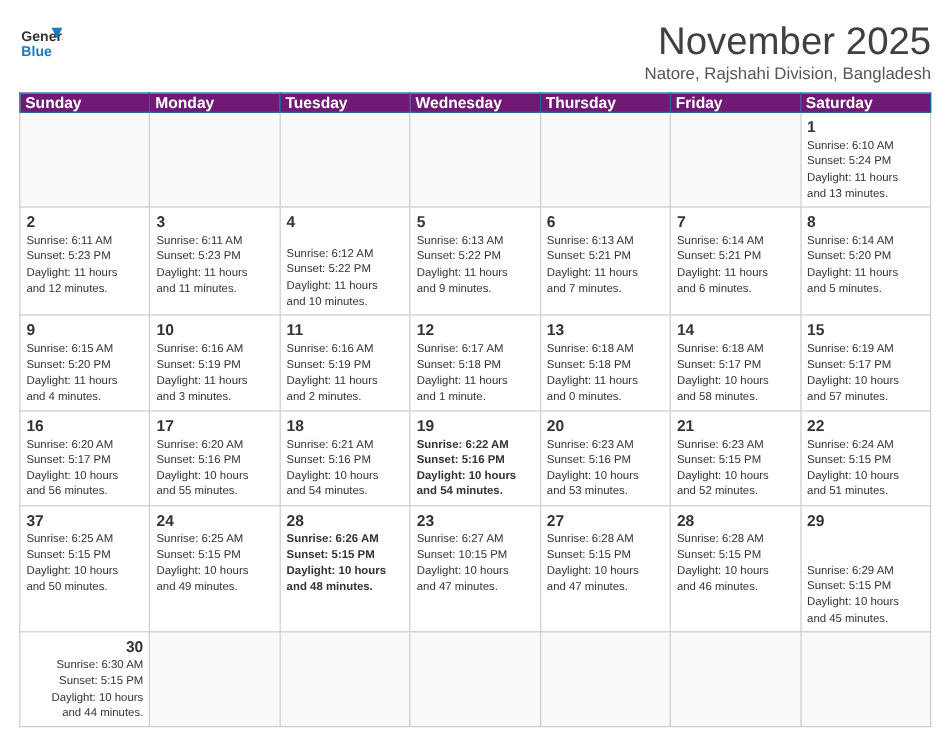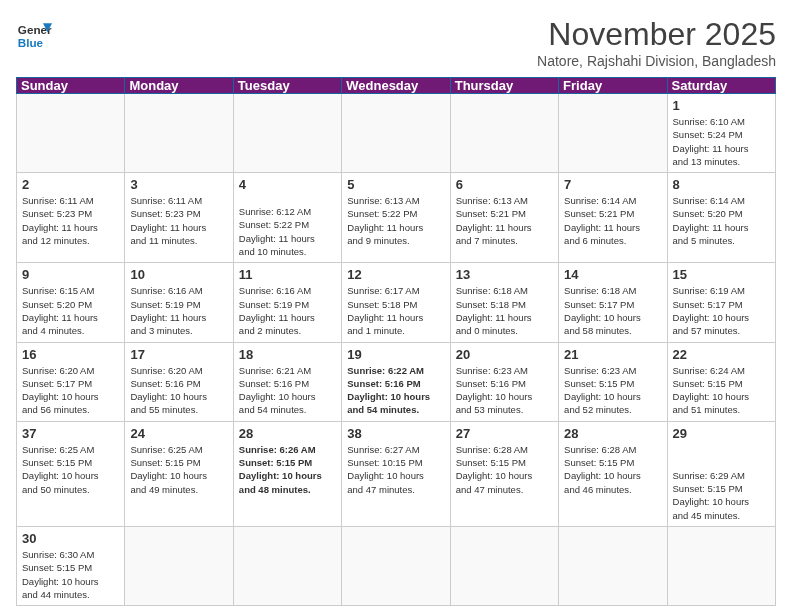--- a/index.html
+++ b/index.html
@@ -71,20 +71,21 @@
     .day-info {
       font-size: 9.5px;
       color: #333;
       line-height: 1.4;
     }
     .empty-cell {
       background: #f9f9f9;
     }
     .last-row td {
       border-bottom: 1px solid #ccc;
+      text-align: right;
     }
   </style>
 </head>
 <body>
 
 <div class="header-section">
   <div class="logo">
     <svg class="logo-icon" viewBox="0 0 40 40">
       <text x="2" y="20" font-size="13" font-weight="bold" fill="#333">General</text>
       <text x="2" y="34" font-size="13" font-weight="bold" fill="#1a7abf">Blue</text>
@@ -294,21 +295,21 @@
 and 49 minutes.</div>
         </td>
         <td>
           <span class="day-number">28</span>
           <div class="day-info" style="white-space: pre-line; font-weight: bold;">Sunrise: 6:26 AM
 Sunset: 5:15 PM
 Daylight: 10 hours
 and 48 minutes.</div>
         </td>
         <td>
-          <span class="day-number">38</span>
+          <span class="day-number">23</span>
           <div class="day-info" style="white-space: pre-line;">Sunrise: 6:27 AM
 Sunset: 10:15 PM
 Daylight: 10 hours
 and 47 minutes.</div>
         </td>
         <td>
           <span class="day-number">27</span>
           <div class="day-info" style="white-space: pre-line;">Sunrise: 6:28 AM
 Sunset: 5:15 PM
 Daylight: 10 hours

